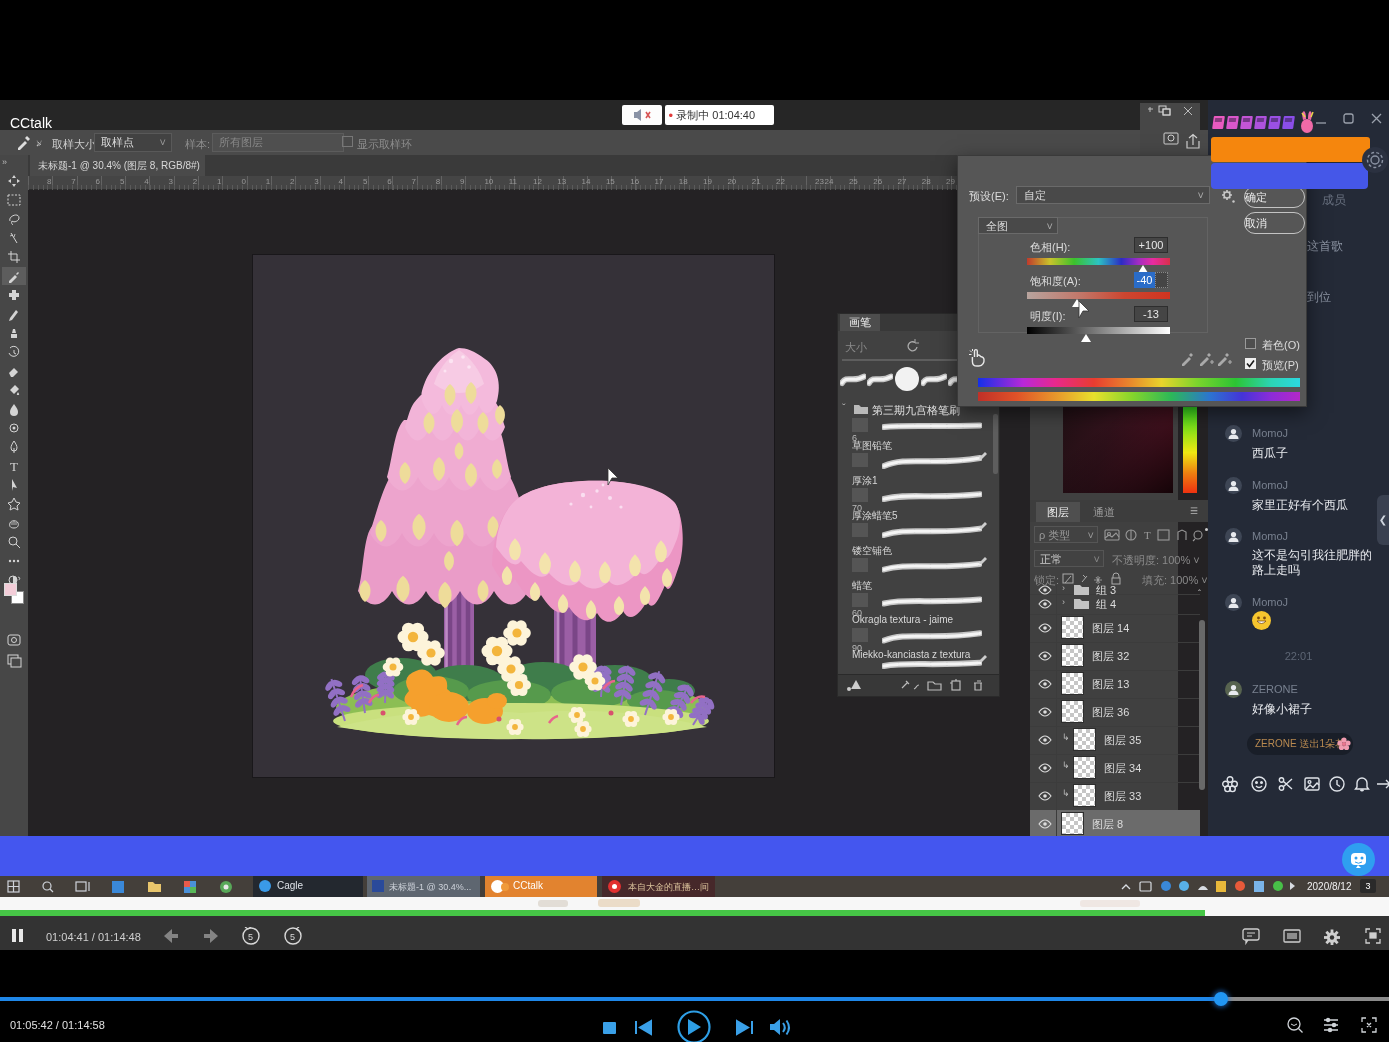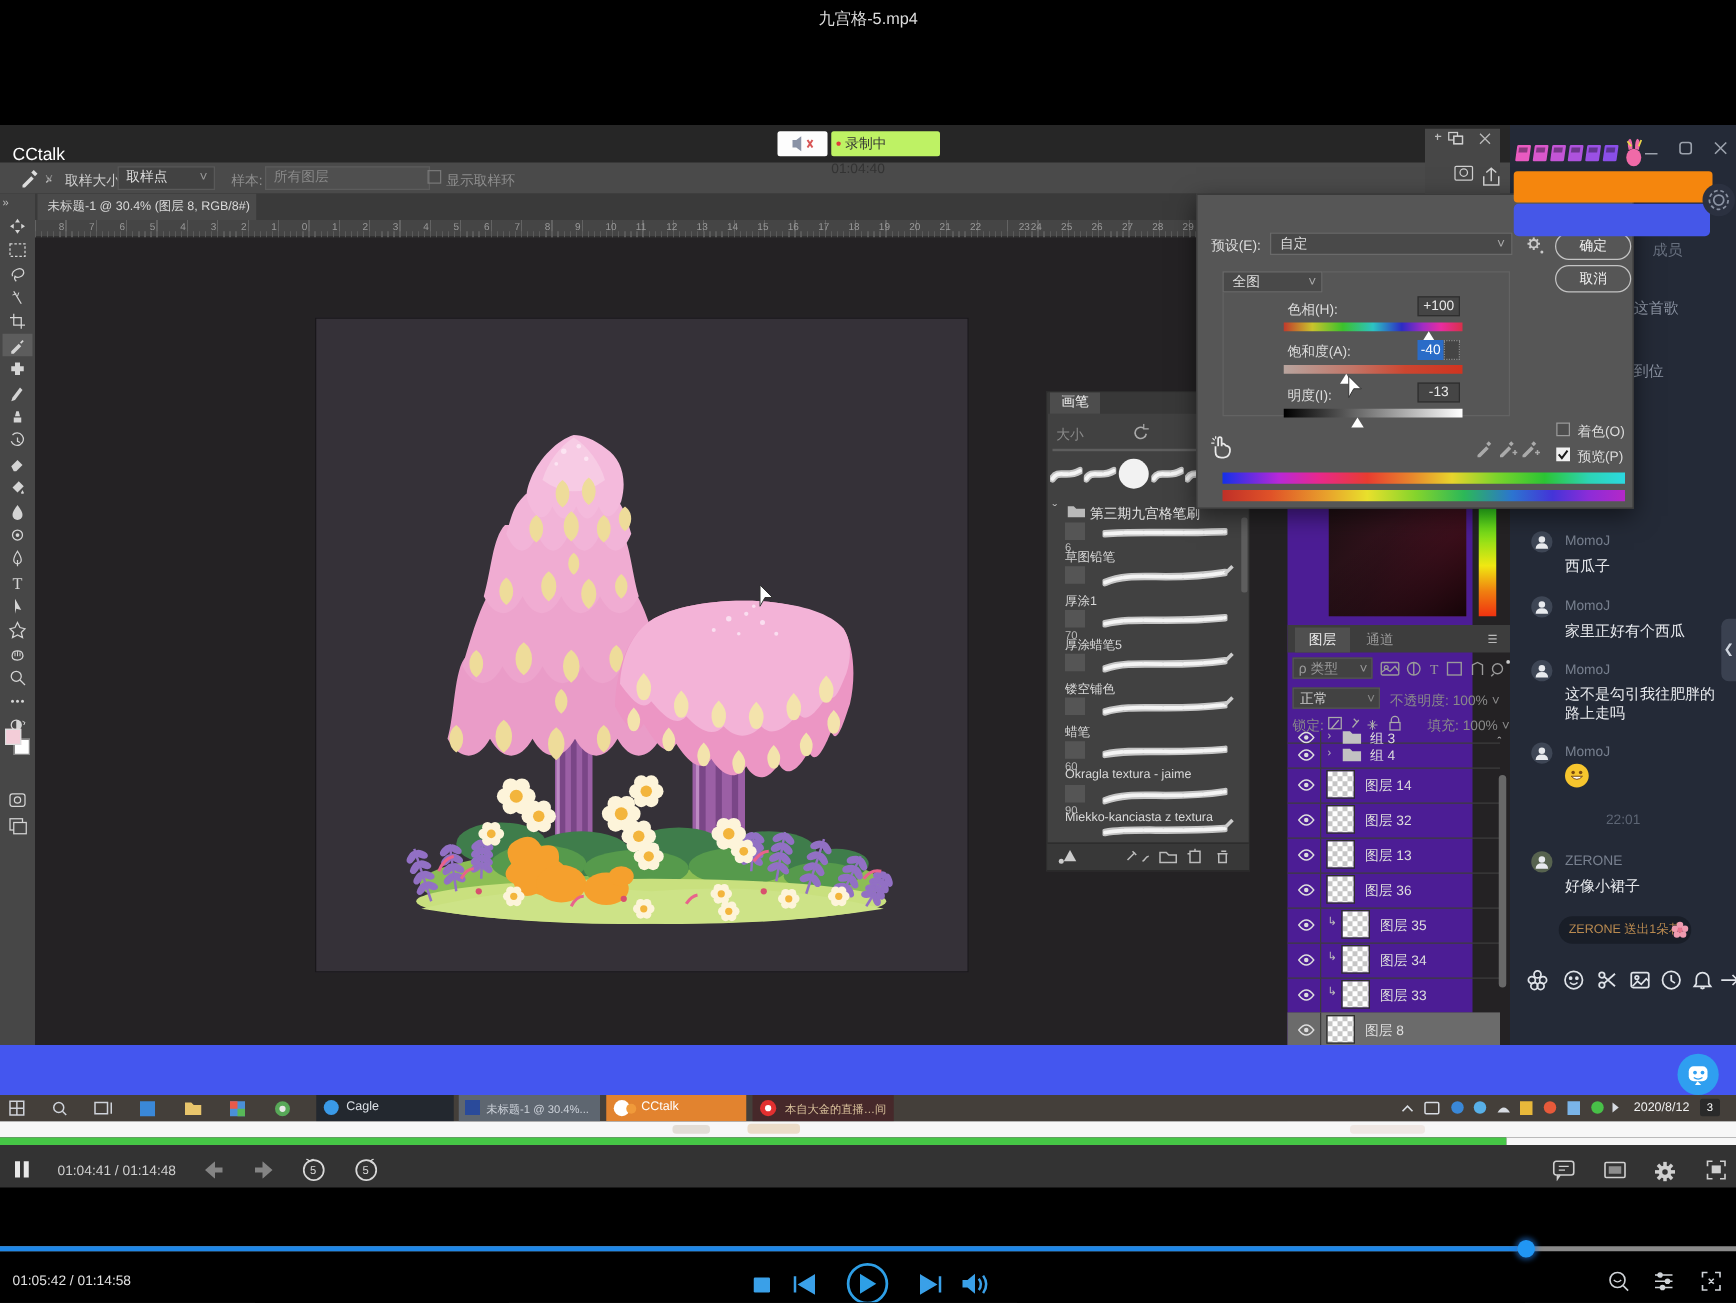--- a/index.html
+++ b/index.html
@@ -14,56 +14,55 @@
 #menubar{left:0;top:0;width:1208px;height:30px;background:#4c4c4c;color:#e3e3e3;font-size:11px}
 #optbar{left:0;top:30px;width:1208px;height:25px;background:#4a4a4a;color:#cfcfcf;font-size:11px}
 #tabbar{left:28px;top:55px;width:1180px;height:21px;background:#3a3a3a}
 #doctab{left:30px;top:55px;width:175px;height:21px;background:#4a4a4a;color:#d8d8d8;font-size:10px;line-height:21px;padding-left:8px}
 #ruler{left:28px;top:76px;width:1180px;height:14px;background:#454545;border-bottom:1px solid #2d2d2d}
 #toolcol{left:0;top:55px;width:28px;height:742px;background:#474747}
 #canvas{left:28px;top:90px;width:1180px;height:707px;background:#242224}
 #artboard{left:224px;top:64px;width:523px;height:524px;background:#353138;border:1px solid #19171a}
 
 #brushpanel{left:837px;top:213px;width:163px;height:384px;background:#414141;border:1px solid #2a2a2a;font-size:11px;color:#d6d6d6}
-#rightdock{left:1030px;top:300px;width:148px;height:497px;background:#4c1d95}
+#rightdock{left:1030px;top:300px;width:148px;height:497px;background:#404040}
 #layersp{left:0px;top:100px;width:178px;height:397px;font-size:11px;color:#cfcfcf}
 .checker{background:conic-gradient(#c6c6c6 0 25%,#fff 0 50%,#c6c6c6 0 75%,#fff 0) 0 0/8px 8px;width:21px;height:21px}
 #hsdialog{left:957px;top:55px;width:350px;height:252px;background:#565656;border:1px solid #3a3a3a;box-shadow:0 6px 18px rgba(0,0,0,.5);font-size:11px;color:#dcdcdc;z-index:32}
 .vbox{position:absolute;width:34px;height:16px;background:#454545;border:1px solid #2e2e2e;color:#e8e8e8;text-align:center;line-height:15px;font-size:11px}
 .sldthumb{position:absolute;width:0;height:0;border-left:5px solid transparent;border-right:5px solid transparent;border-bottom:8px solid #fff}
-.pillbtn{position:absolute;left:286px;width:61px;height:22px;border:1.5px solid #c3c3c3;border-radius:11px;color:#f0f0f0;text-align:center;line-height:20px;font-size:11px}
+.pillbtn{position:absolute;left:286px;width:61px;height:22px;border:1.5px solid #c3c3c3;border-radius:11px;color:#f0f0f0;text-align:left;line-height:20px;font-size:11px}
 
 #chat{left:1208px;top:0;width:181px;height:736px;background:#242a37;color:#e8eaee;font-size:12px;z-index:30}
 .av{position:absolute;width:17px;height:17px;border-radius:50%;background:#3e4655}
 .nick{position:absolute;left:44px;color:#78808f;font-size:11px}
 .msg{position:absolute;left:44px;color:#e8eaee;font-size:12px}
 
 #bluebanner{left:0;top:736px;width:1389px;height:40px;background:#4456ef}
 #taskbar{left:0;top:776px;width:1389px;height:21px;background:#443f3a}
 
 #whitestrip{left:0;top:897px;width:1389px;height:13px;background:#f7f7f7}
 #wmarks{left:0;top:897px;width:1389px;height:13px;z-index:2}
 #greenbar{left:0;top:910px;width:1389px;height:6px;background:#111}
 #innerctl{left:0;top:916px;width:1389px;height:34px;background:#333333;color:#c8c8c8}
 #blueline{left:0;top:997px;width:1389px;height:4px;background:#8a8a8a}
 #bluelinedone{left:0;top:997px;width:1214px;height:4px;background:#1f87e8}
 #knob{left:1214px;top:992px;width:14px;height:14px;border-radius:50%;background:#2196f3;box-shadow:0 0 4px 2px rgba(33,120,220,.55)}
 #qqctl{left:0;top:1008px;width:1389px;height:34px;color:#ddd}
 </style></head><body>
 <div id="stage">
-  <div class="abs" id="title">九宫格-5.mp4</div>
   <div class="abs" id="video">
     <div class="abs" style="left:10px;top:15px;color:#fff;font-size:14px;z-index:40">CCtalk</div>
     <div class="abs" style="left:622px;top:5px;width:40px;height:20px;background:#fdfdfd;border-radius:2px;z-index:30">
       <svg width="40" height="20" viewBox="0 0 40 20">
           <path d="M12 7h3l4-3v12l-4-3h-3z" fill="#8a93a6"></path>
           <path d="M24 7l4 6M28 7l-4 6" stroke="#d85555" stroke-width="1.6"></path>
         </svg>
     </div>
-    <div class="abs" style="left:665px;top:5px;width:87px;height:20px;background:#bef264;border-radius:2px;color:#333;font-size:11px;line-height:20px;z-index:30">
+    <div class="abs" style="left:665px;top:5px;width:109px;height:20px;background:#ffffff;border-radius:2px;color:#333;font-size:11px;line-height:20px;z-index:30">
       <span style="color:#e03a3a;font-size:13px;vertical-align:-1px">&nbsp;•</span> 录制中 01:04:40
     </div>
     <div class="abs" style="left:1140px;top:3px;width:60px;height:52px;background:#474747;z-index:5">
       <svg width="60" height="52" viewBox="0 0 60 52" fill="none" stroke="#cfcfcf" stroke-width="1">
         <path d="M8 6h5M10 4v5" stroke="#bbb"></path>
           <rect x="19" y="3" width="7" height="6"></rect>
           <rect x="23" y="6" width="7" height="6" fill="#474747"></rect>
           <rect x="23" y="6" width="7" height="6"></rect>
         <path d="M44 4l8 8M52 4l-8 8" stroke="#bbb"></path>
         <rect x="24" y="30" width="14" height="11" rx="1"></rect>

